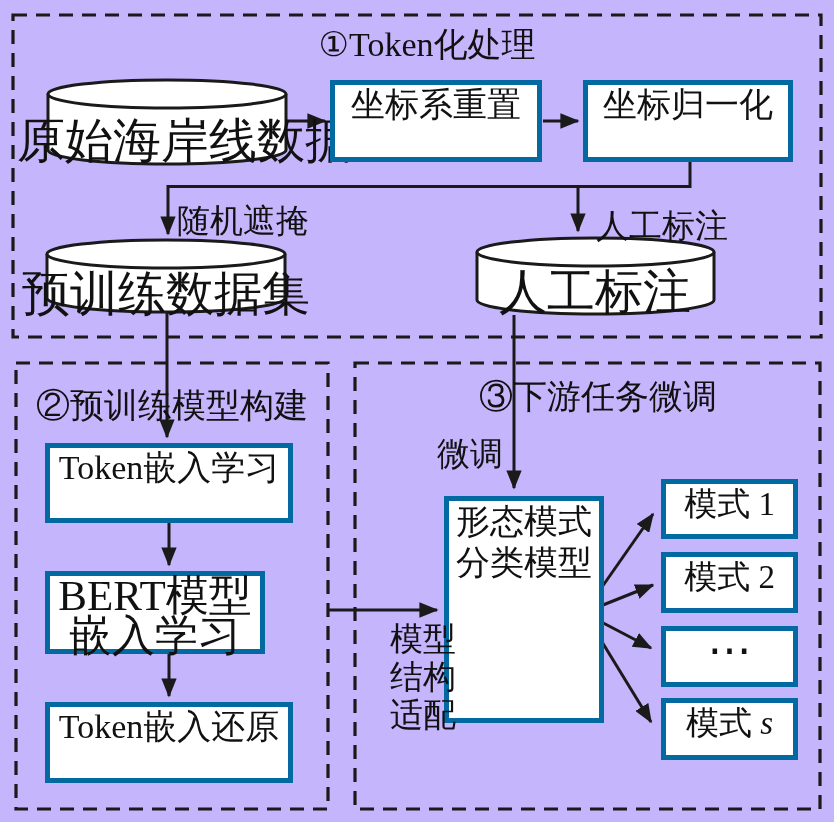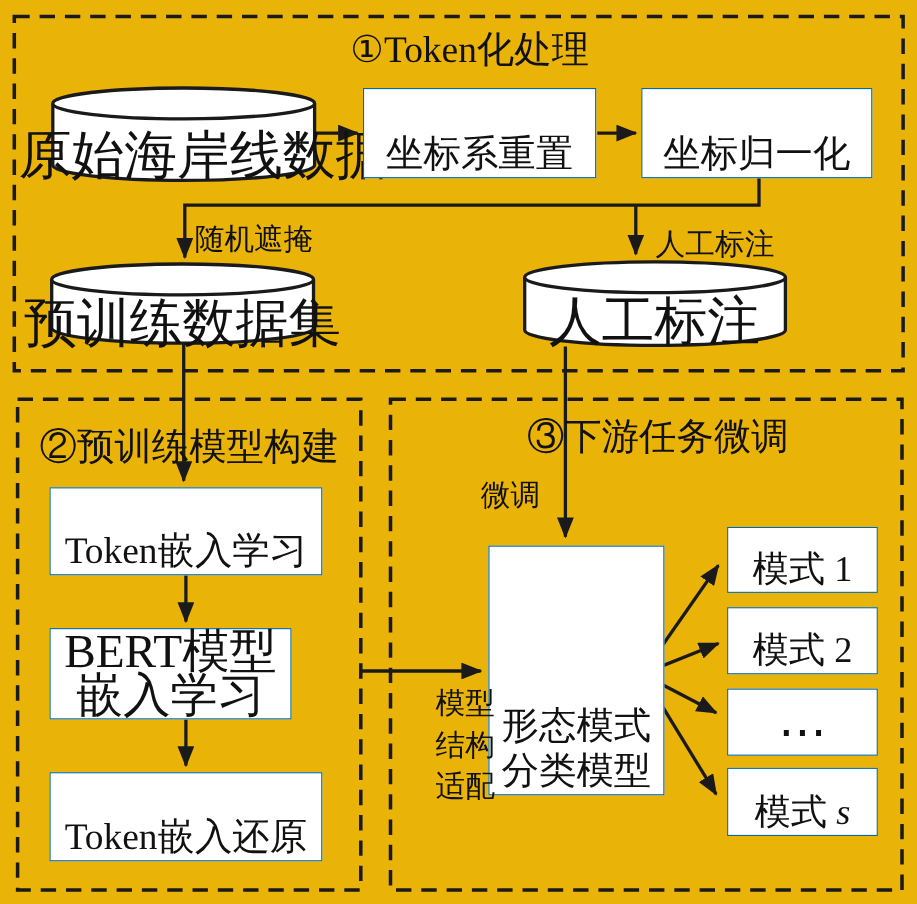--- a/index.html
+++ b/index.html
@@ -1,30 +1,30 @@
 <!DOCTYPE html>
 <html><head>
 <meta charset="utf-8">
 <style>
   html,body{margin:0;padding:0;background:#ffffff;}
   .stage{
-    position:relative;width:834px;height:822px;background:#eab308;
+    position:relative;width:834px;height:822px;background:#c4b5fd;
     font-family:"Liberation Serif","DejaVu Serif",serif;color:#111;
     overflow:hidden;
   }
   .stage svg{position:absolute;left:0;top:0;}
   .box{
-    position:absolute;box-sizing:border-box;border:1px solid #0369a1;background:#ffffff;
-    display:flex;flex-direction:column;align-items:center;justify-content:flex-end;
+    position:absolute;box-sizing:border-box;border:5px solid #0369a1;background:#ffffff;
+    display:flex;flex-direction:column;align-items:center;justify-content:flex-start;
     font-size:34px;line-height:40px;text-align:center;white-space:nowrap;
   }
   .lbl{position:absolute;white-space:nowrap;}
   .sec-title{font-size:34px;text-align:center;}
   .cyl-label{font-size:48px;text-align:center;}
-  .edge-label{font-size:27px;}
+  .edge-label{font-size:33px;}
   .mode-font{font-size:33px;}
   .dots{font-size:44px;letter-spacing:5px;line-height:40px;padding-left:5px;}
   .vlabel{line-height:38px;text-align:center;}
   .ital{font-style:italic;}
 </style>
 </head>
 <body>
 
 <div class="stage">
 

